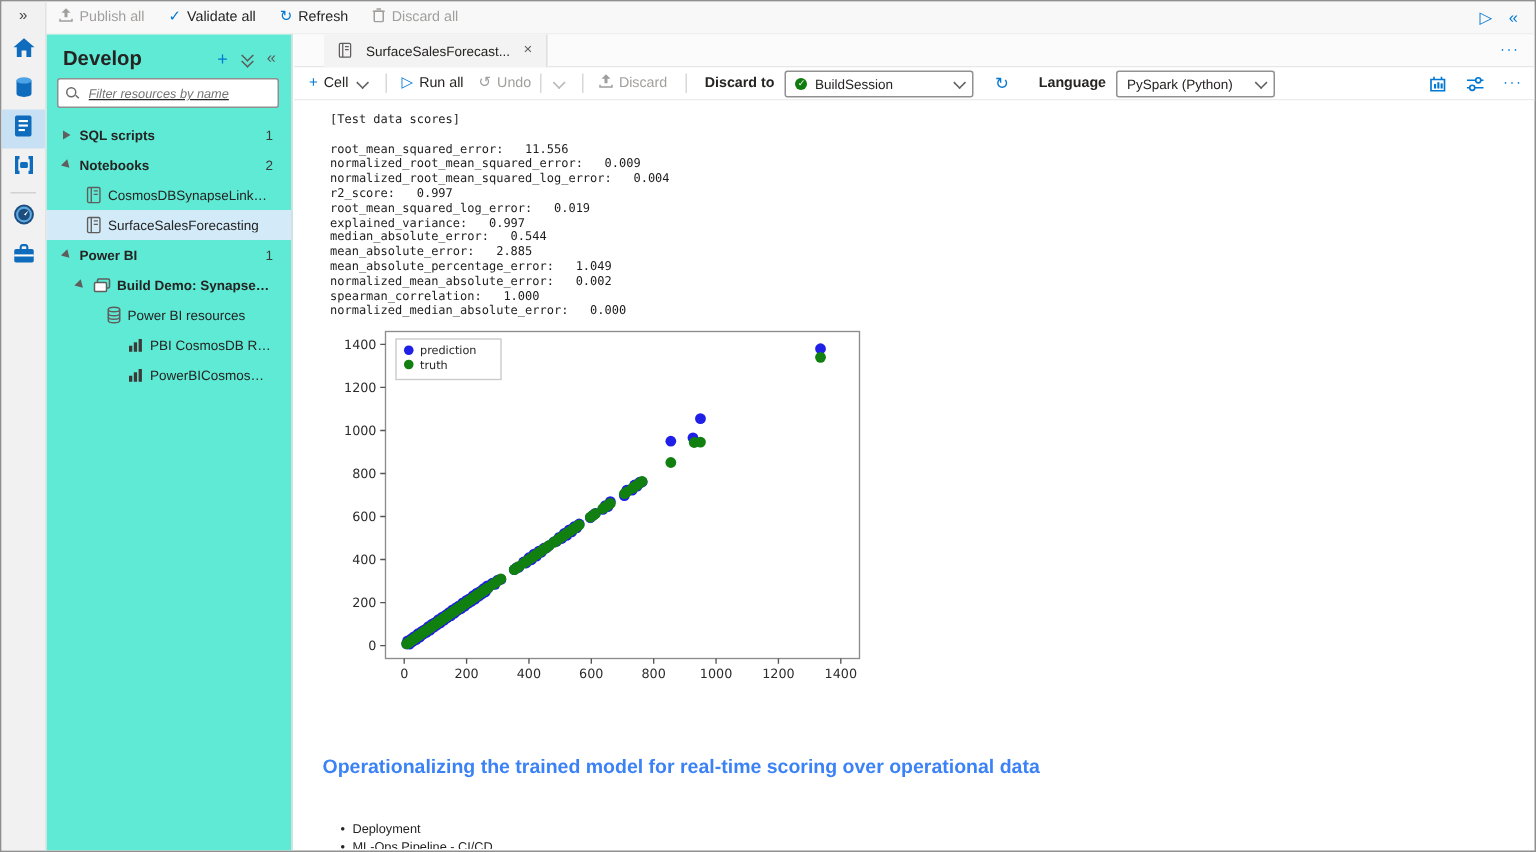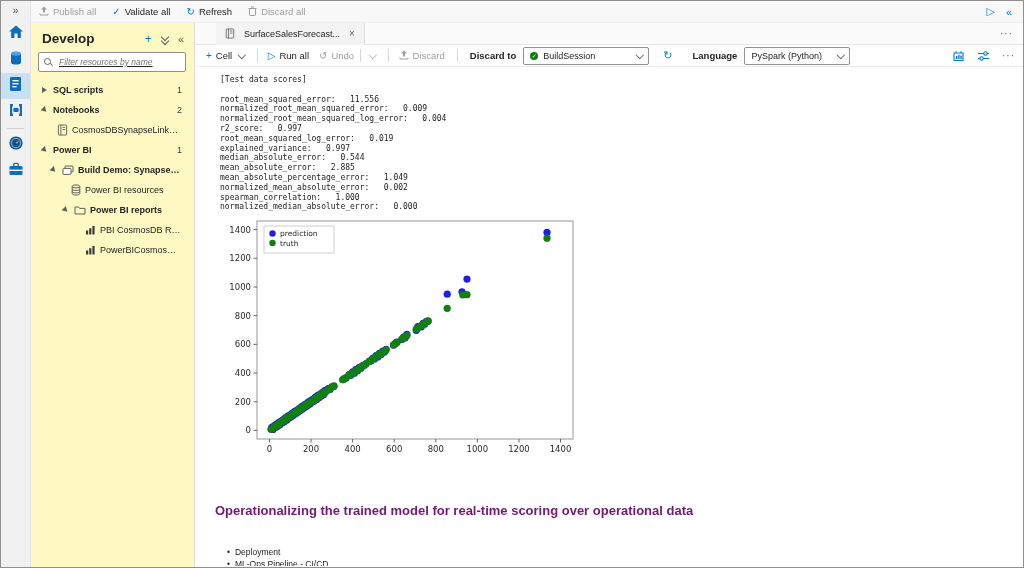--- a/index.html
+++ b/index.html
@@ -14,21 +14,21 @@
   
   .app-toolbar{position:absolute;left:29px;top:0;right:0;height:22px;background:#f8f8f8;border-bottom:1px solid #efefef;
        display:flex;align-items:center;font-size:9.5px;padding-left:9px;box-sizing:border-box;}
   .tbtn{display:flex;align-items:center;gap:4px;margin-right:16px;cursor:pointer;white-space:nowrap;}
   .tbtn .ic{font-size:10px;line-height:1;}
   .disabled{color:#a19f9d !important;}
   .blue{color:#0078d4;}
   .app-toolbar .spacer{flex:1;}
   .app-toolbar .right-ic{margin-right:11px;font-size:11px;color:#0078d4;cursor:pointer;}
   
-  .panel{position:absolute;left:29px;top:22px;width:165px;bottom:0;background:#fef9c3;border-right:1px solid #dcdcdc;box-sizing:border-box;}
+  .panel{position:absolute;left:29px;top:22px;width:165px;bottom:0;background:#5eead4;border-right:1px solid #dcdcdc;box-sizing:border-box;}
   .panel-head{display:flex;align-items:center;padding:8px 10px 6px 12px;}
   .panel-title{font-size:13.5px;font-weight:bold;flex:1;}
   .ph-ic{margin-left:10px;cursor:pointer;font-size:12px;color:#0078d4;}
   .ph-ic.gray{color:#5b5b5b;font-size:11px;}
   .dbl-chev{display:inline-flex;flex-direction:column;cursor:pointer;margin-left:10px;}
   .chev{width:5px;height:5px;border-right:1.2px solid #5b5b5b;border-bottom:1.2px solid #5b5b5b;transform:rotate(45deg);}
   .dbl-chev .chev+ .chev{margin-top:-2px;}
   .filter{display:flex;align-items:center;margin:0 8px 8px 8px;height:18px;border:1px solid #8f8f8f;border-radius:2px;background:#fff;padding:0 5px;gap:4px;text-decoration:underline;}
   .filter input{border:none;outline:none;flex:1;font-size:8.5px;font-style:italic;color:#6b6b6b;background:transparent;font-family:"Liberation Sans",sans-serif;}
   .search-ic{position:relative;width:9px;height:9px;flex:none;}
@@ -59,21 +59,21 @@
   .ddl .caret{margin-left:auto;}
   .dot-ok{width:8px;height:8px;border-radius:50%;background:#107c10;color:#fff;font-size:6px;line-height:8px;text-align:center;flex:none;}
   .lab{font-weight:bold;margin:0 7px 0 2px;}
   .nb-right{margin-left:auto;display:flex;align-items:center;gap:12px;}
   .nb-right .ric{color:#0078d4;cursor:pointer;display:inline-flex;}
   
   .content{position:absolute;left:196px;top:66px;right:1px;bottom:1px;background:#fff;overflow:hidden;}
   .output{position:absolute;left:23px;top:8px;margin:0;font-family:"DejaVu Sans Mono","Liberation Mono",monospace;
           font-size:8px;line-height:9.8px;color:#1d1d1d;white-space:pre;}
   .figure{position:absolute;left:14px;top:146px;width:372px;height:258px;}
-  .md-head{position:absolute;left:18px;top:436px;font-size:13px;font-weight:bold;color:#701a75;}
+  .md-head{position:absolute;left:18px;top:436px;font-size:13px;font-weight:bold;color:#3b82f6;}
   .md-bullets{position:absolute;left:30px;top:480px;margin:0;padding:0;list-style:none;font-size:8.5px;color:#242424;}
   .md-bullets li{line-height:11.5px;}
   .md-bullets li::before{content:"•";margin-right:5px;}
   svg text{font-family:"DejaVu Sans","Liberation Sans",sans-serif;}
 </style>
 </head>
 <body>
 
 <div class="app">
 
@@ -196,20 +196,31 @@
           <span class="tree-icon">
             <svg width="11" height="12" viewBox="0 0 12 13">
               <rect x="1.5" y="1" width="9" height="11" rx="1" fill="none" stroke="#5f5e5c"></rect>
               <line x1="4.2" y1="1" x2="4.2" y2="12" stroke="#5f5e5c"></line>
               <line x1="6" y1="3.5" x2="9" y2="3.5" stroke="#5f5e5c"></line>
               <line x1="6" y1="6" x2="9" y2="6" stroke="#5f5e5c"></line>
             </svg>
           </span>
           <span class="lbl">CosmosDBSynapseLink_Reta...</span>
         </div>
+        <div class="trow sel" style="padding-left: 27px;">
+          <span class="tree-icon">
+            <svg width="11" height="12" viewBox="0 0 12 13">
+              <rect x="1.5" y="1" width="9" height="11" rx="1" fill="none" stroke="#5f5e5c"></rect>
+              <line x1="4.2" y1="1" x2="4.2" y2="12" stroke="#5f5e5c"></line>
+              <line x1="6" y1="3.5" x2="9" y2="3.5" stroke="#5f5e5c"></line>
+              <line x1="6" y1="6" x2="9" y2="6" stroke="#5f5e5c"></line>
+            </svg>
+          </span>
+          <span class="lbl">SurfaceSalesForecasting</span>
+        </div>
         <div class="trow grp" style="padding-left: 12px;">
           <span class="tri open"></span>
           <span class="lbl">Power BI</span>
           <span class="count">1</span>
         </div>
         <div class="trow grp" style="padding-left: 21px;">
           <span class="tri open"></span>
           <span class="tree-icon">
             <svg width="12" height="11" viewBox="0 0 12 11">
               <rect x="3" y="1" width="8" height="6" rx="0.8" fill="none" stroke="#5f5e5c"></rect>
@@ -221,29 +232,20 @@
         <div class="trow" style="padding-left: 41px;">
           <span class="tree-icon">
             <svg width="10" height="12" viewBox="0 0 10 12">
               <ellipse cx="5" cy="2.4" rx="3.8" ry="1.5" fill="none" stroke="#5f5e5c"></ellipse>
               <path d="M1.2 2.4 V9.6 C1.2 10.4 2.9 11.1 5 11.1 C7.1 11.1 8.8 10.4 8.8 9.6 V2.4" fill="none" stroke="#5f5e5c"></path>
               <path d="M1.2 5 C1.2 5.8 2.9 6.5 5 6.5 C7.1 6.5 8.8 5.8 8.8 5" fill="none" stroke="#5f5e5c"></path>
               <path d="M1.2 7.4 C1.2 8.2 2.9 8.9 5 8.9 C7.1 8.9 8.8 8.2 8.8 7.4" fill="none" stroke="#5f5e5c"></path>
             </svg>
           </span>
           <span class="lbl">Power BI resources</span>
-        </div>
-        <div class="trow grp" style="padding-left: 33px;">
-          <span class="tri open"></span>
-          <span class="tree-icon">
-            <svg width="12" height="10" viewBox="0 0 12 10">
-              <path d="M1 2 H4.4 L5.5 3.4 H11 V9 H1 Z" fill="none" stroke="#5f5e5c"></path>
-            </svg>
-          </span>
-          <span class="lbl">Power BI reports</span>
         </div>
         <div class="trow" style="padding-left: 55px;">
           <span class="tree-icon">
             <svg width="11" height="10" viewBox="0 0 11 10">
               <rect x="1" y="5.5" width="2.2" height="4" fill="#3b3a39"></rect>
               <rect x="4.2" y="3.2" width="2.2" height="6.3" fill="#3b3a39"></rect>
               <rect x="7.4" y="1" width="2.2" height="8.5" fill="#3b3a39"></rect>
             </svg>
           </span>
           <span class="lbl">PBI CosmosDB Retail ...</span>

